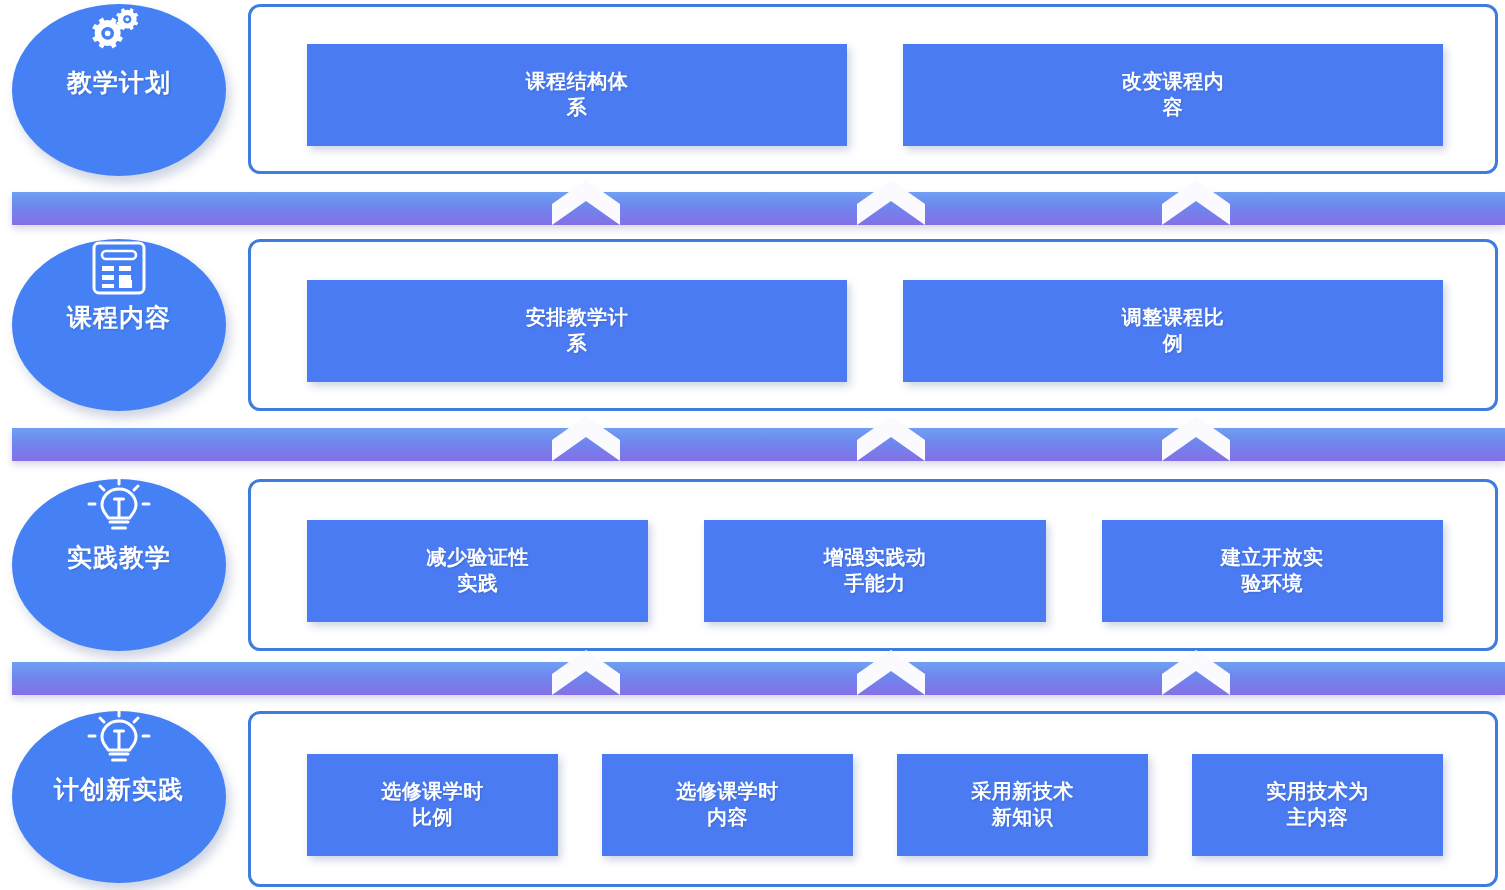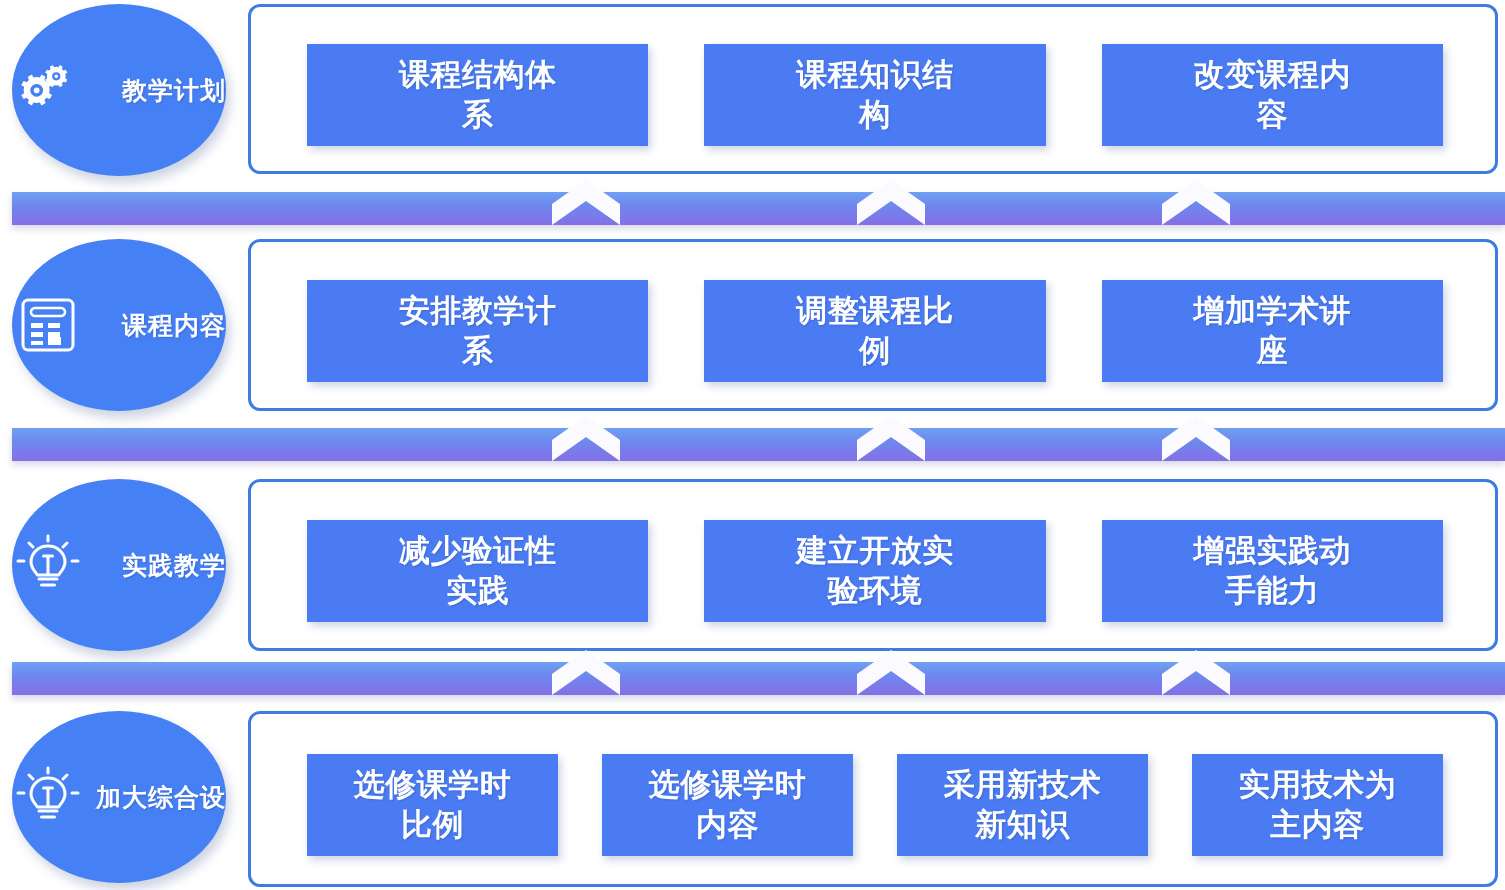--- a/index.html
+++ b/index.html
@@ -35,23 +35,23 @@
   .ellipse {
     position: absolute;
     left: 12px;
     top: 2px;
     width: 214px;
     height: 172px;
     border-radius: 50%;
     background: #4580F5;
     box-shadow: 4px 7px 11px rgba(90, 110, 160, 0.30);
     display: flex;
-    flex-direction: row;
+    flex-direction: column;
     align-items: center;
-    justify-content: space-between;
+    justify-content: flex-start;
     gap: 8px;
   }
   .ellipse-icon {
     width: 72px;
     height: 58px;
     display: flex;
     align-items: center;
     justify-content: center;
   }
   .ellipse-icon svg { display: block; }
@@ -85,21 +85,21 @@
   .chip {
     flex: 1 1 0;
     height: 102px;
     background: #4A7BF2;
     box-shadow: 3px 4px 8px rgba(90, 110, 170, 0.30);
     display: flex;
     align-items: center;
     justify-content: center;
     text-align: center;
     color: #ffffff;
-    font-size: 31px;
+    font-size: 20px;
     font-weight: bold;
     line-height: 1.28;
     padding: 16px 10px;
     letter-spacing: 0.5px;
     text-shadow: 1px 1px 2px rgba(40, 70, 140, 0.32);
     margin-top: 12px;
   }
   .chip span { display: block; }
 
   
@@ -153,26 +153,20 @@
 
     <div class="card">
       <div class="chip">
         <span>
           <span>课程结构体</span>
           <span>系</span>
         </span>
       </div>
       <div class="chip">
         <span>
-          <span>课程知识结</span>
-          <span>构</span>
-        </span>
-      </div>
-      <div class="chip">
-        <span>
           <span>改变课程内</span>
           <span>容</span>
         </span>
       </div>
     </div>
   </div>
 
   <div class="divider divider-1">
     <span class="chev chev-a">
       <svg viewBox="0 0 68 45" fill="currentColor" aria-hidden="true">
@@ -212,26 +206,20 @@
       <div class="chip">
         <span>
           <span>安排教学计</span>
           <span>系</span>
         </span>
       </div>
       <div class="chip">
         <span>
           <span>调整课程比</span>
           <span>例</span>
-        </span>
-      </div>
-      <div class="chip">
-        <span>
-          <span>增加学术讲</span>
-          <span>座</span>
         </span>
       </div>
     </div>
   </div>
 
   <div class="divider divider-2">
     <span class="chev chev-a">
       <svg viewBox="0 0 68 45" fill="currentColor" aria-hidden="true">
           <path d="M34 0 L68 24 L68 45 L34 21 L0 45 L0 24 Z"></path>
         </svg>
@@ -268,28 +256,28 @@
 
     <div class="card">
       <div class="chip">
         <span>
           <span>减少验证性</span>
           <span>实践</span>
         </span>
       </div>
       <div class="chip">
         <span>
+          <span>增强实践动</span>
+          <span>手能力</span>
+        </span>
+      </div>
+      <div class="chip">
+        <span>
           <span>建立开放实</span>
           <span>验环境</span>
-        </span>
-      </div>
-      <div class="chip">
-        <span>
-          <span>增强实践动</span>
-          <span>手能力</span>
         </span>
       </div>
     </div>
   </div>
 
   <div class="divider divider-3">
     <span class="chev chev-a">
       <svg viewBox="0 0 68 45" fill="currentColor" aria-hidden="true">
           <path d="M34 0 L68 24 L68 45 L34 21 L0 45 L0 24 Z"></path>
         </svg>
@@ -314,21 +302,21 @@
           <path d="M23 45 L41 45"></path>
           <path d="M25.5 51 L38.5 51"></path>
           <path d="M32 22 L32 27 M27.5 22 L36.5 22 M32 27 L32 40"></path>
           <path d="M32 2 L32 7"></path>
           <path d="M13 9 L17 13"></path>
           <path d="M51 9 L47 13"></path>
           <path d="M2 27 L8 27"></path>
           <path d="M56 27 L62 27"></path>
         </svg>
       </span>
-      <span class="ellipse-label">加大综合设</span>
+      <span class="ellipse-label">计创新实践</span>
     </div>
 
     <div class="card">
       <div class="chip">
         <span>
           <span>选修课学时</span>
           <span>比例</span>
         </span>
       </div>
       <div class="chip">

